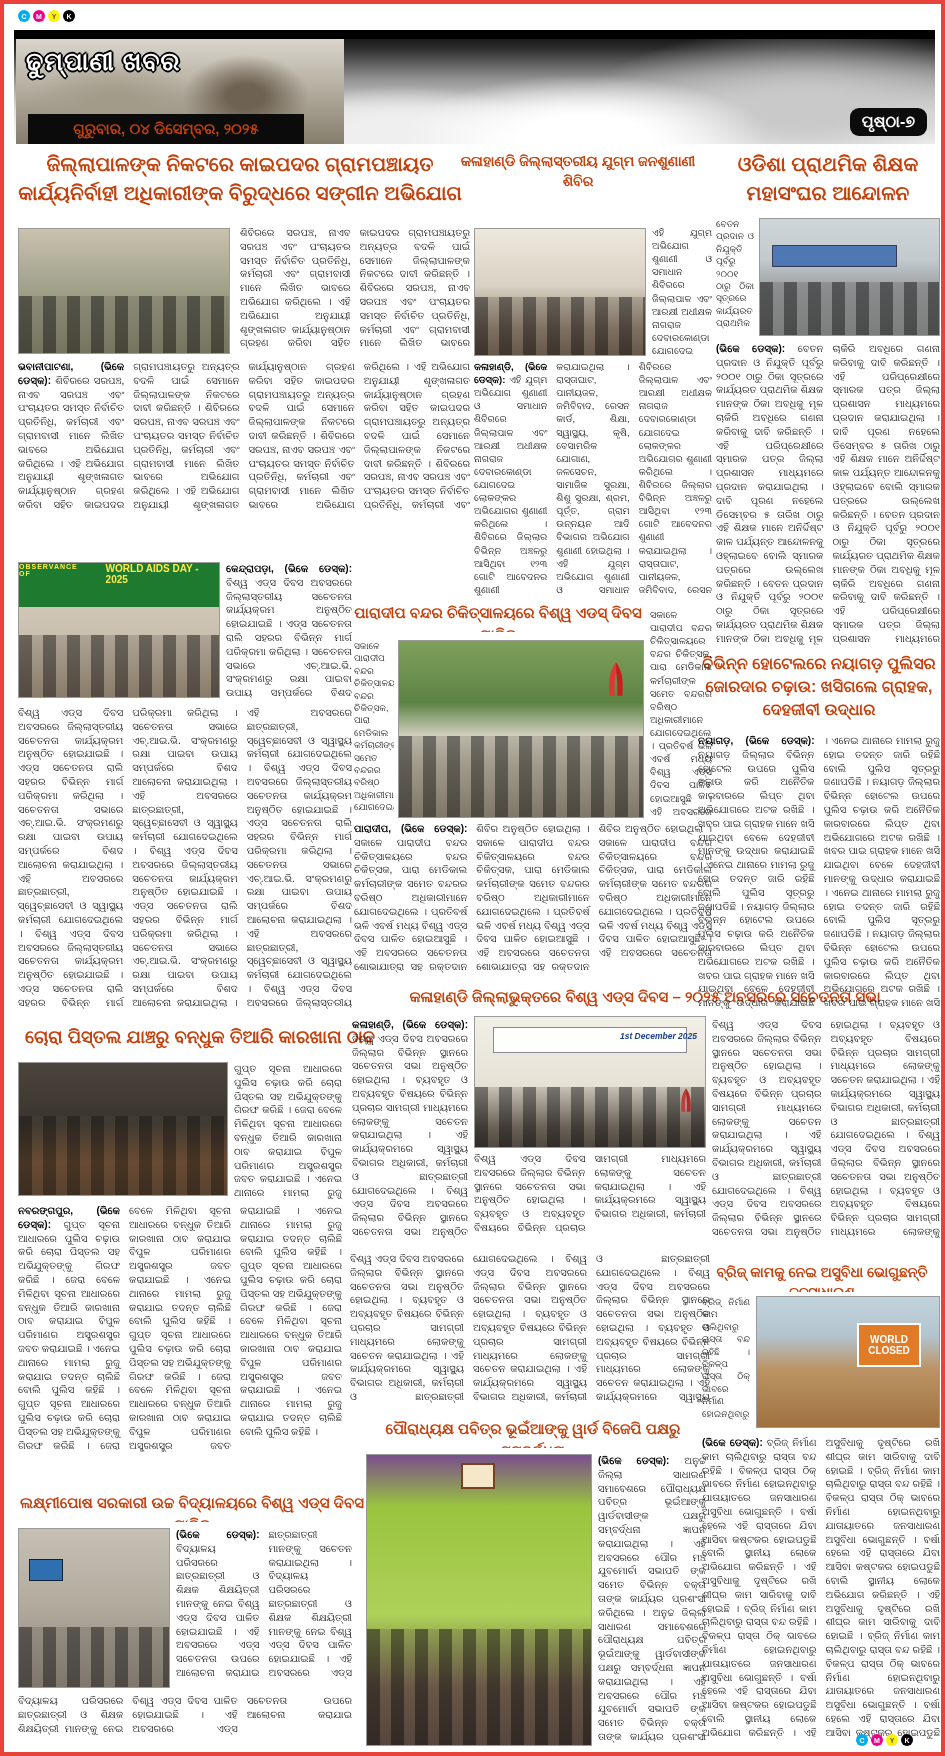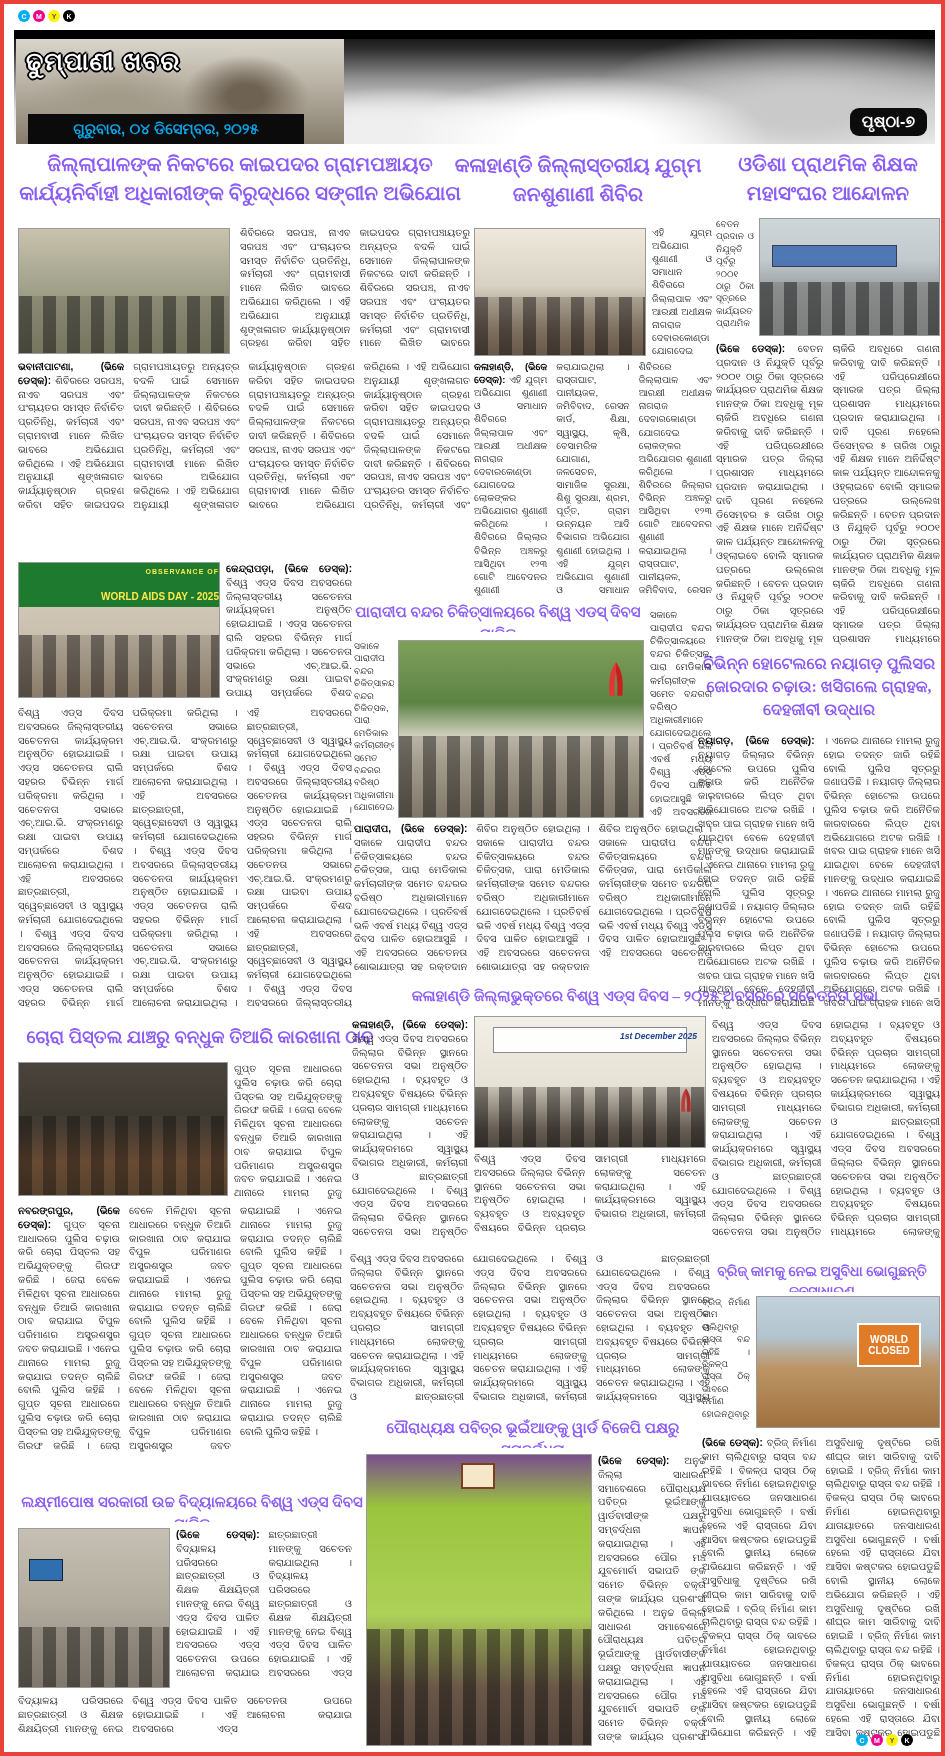--- a/index.html
+++ b/index.html
@@ -25,38 +25,38 @@
       radial-gradient(220px 80px at 42% 100%, #efefef 30%, rgba(240,240,240,0) 72%),
       linear-gradient(180deg,#0a0a0a 0%,#2c2c2c 16%,#8f8f8f 42%,#dedede 70%,#ffffff 100%);}
   .mast-topbar{position:absolute;left:0;top:0;width:100%;height:9px;background:#000;}
   .logo-block{position:absolute;left:2px;top:9px;width:328px;height:105px;
     background:
       radial-gradient(90px 60px at 70% 55%, #6e6252 20%, rgba(110,98,82,0) 70%),
       radial-gradient(120px 70px at 30% 70%, #a39b8a 25%, rgba(163,155,138,0) 75%),
       linear-gradient(180deg,#d9d5cc 0%,#b7b0a2 45%,#857c6c 100%);}
   .logo-title{position:absolute;left:10px;top:8px;font-size:25px;font-weight:900;color:#fff;
     text-shadow:-2px 0 #000,2px 0 #000,0 -2px #000,0 2px #000,-1px -1px #000,1px 1px #000,-1px 1px #000,1px -1px #000;letter-spacing:1px;}
-  .date-bar{position:absolute;left:12px;bottom:0;width:276px;height:30px;background:#0b0b0b;color:#0ea5e9;
+  .date-bar{position:absolute;left:12px;bottom:0;width:276px;height:30px;background:#0b0b0b;color:#c2410c;
     display:flex;align-items:center;justify-content:center;font-size:15px;font-weight:bold;}
   .page-title{position:absolute;left:455px;top:52px;font-size:46px;font-weight:900;color:#fff;
     -webkit-text-stroke:2.5px #000;text-shadow:0 0 2px #000,3px 3px 0 rgba(0,0,0,.55);letter-spacing:2px;}
   .page-badge{position:absolute;right:8px;bottom:8px;background:#0c0c0c;color:#fff;font-size:16px;font-weight:bold;
     padding:5px 12px;border-radius:9px;}
 
   
-  .hl{position:absolute;font-weight:800;color:#8b5cf6;text-align:center;line-height:1.45;overflow:hidden;font-family:Liberation Serif, serif;}
+  .hl{position:absolute;font-weight:800;color:#c2410c;text-align:center;line-height:1.45;overflow:hidden;}
   .txt{position:absolute;font-size:10px;line-height:1.38;text-align:justify;color:#222;overflow:hidden;column-gap:9px;}
   .byline{font-weight:bold;color:#000;}
   .photo{position:absolute;overflow:hidden;border:1px solid #9a9a9a;}
   .crowd{position:absolute;left:0;bottom:0;width:100%;height:46%;
     background:repeating-linear-gradient(90deg,rgba(25,22,20,.55) 0 13px,rgba(90,80,70,.25) 13px 24px);}
 
   
   #h1{left:14px;top:146px;width:444px;height:66px;font-size:20px;}
-  #h2{left:440px;top:147px;width:268px;height:64px;font-size:20px;}
+  #h2{left:440px;top:147px;width:268px;height:64px;font-size:14px;}
   #h3{left:712px;top:146px;width:224px;height:64px;font-size:20px;}
   #h4{left:14px;top:520px;width:336px;height:34px;font-size:19px;text-align:left;}
   #h5{left:348px;top:598px;width:292px;height:30px;font-size:15px;}
   #h6{left:692px;top:648px;width:246px;height:76px;font-size:16px;}
   #h7{left:346px;top:982px;width:590px;height:26px;font-size:15px;}
   #h8{left:14px;top:1020px;width:364px;height:32px;font-size:18px;}
   #h9{left:698px;top:1258px;width:240px;height:30px;font-size:14px;}
   #h10{left:358px;top:1414px;width:342px;height:30px;font-size:15px;}
   #h11{left:14px;top:1488px;width:348px;height:30px;font-size:15px;}
 
@@ -119,21 +119,21 @@
   #a10-side{left:594px;top:1450px;width:108px;height:292px;column-count:1;}
 
   
   #p10{left:14px;top:1524px;width:152px;height:160px;
       background:linear-gradient(180deg,#c6c0b4 0%,#b3ada0 45%,#8c857a 100%);}
   #a11-side{left:172px;top:1524px;width:176px;height:160px;column-count:2;}
   #a11-bottom{left:14px;top:1690px;width:334px;height:52px;column-count:3;}
 
   
   .p4-banner{position:absolute;left:0;top:0;width:100%;height:44px;background:#1d7a2e;color:#ffe94a;
-    display:flex;flex-direction:column;align-items:flex-end;justify-content:center;gap:16px;}
+    display:flex;flex-direction:row;align-items:flex-start;justify-content:center;gap:16px;}
   .p4-banner .l1{font-size:7px;font-weight:bold;letter-spacing:1px;}
   .p4-banner .l2{font-size:10px;font-weight:900;}
   .screen{position:absolute;left:10px;top:30px;width:34px;height:22px;background:#2f6fb0;border:1px solid #123;}
   .banner-strip{position:absolute;left:8%;top:10px;width:84%;height:26px;background:rgba(255,255,255,.92);border:1px solid #889;}
   .wm-date{position:absolute;right:8px;top:14px;font-size:8.5px;font-style:italic;color:#1b3f8f;font-weight:bold;}
   .road-sign{position:absolute;right:18px;top:26px;width:64px;height:44px;background:#e07b28;border:2px solid #fff;
     display:flex;flex-direction:column;align-items:center;justify-content:center;color:#fff;font-weight:900;font-size:10px;line-height:1.15;}
   .ribbon{position:absolute;width:26px;height:36px;}
   .march-banner{position:absolute;left:12px;top:26px;width:70%;height:22px;background:#3a6ab0;border:1px solid #224;opacity:.85;}
   .frame-pic{position:absolute;left:42%;top:8px;width:34px;height:26px;background:#f5e7c8;border:2px solid #7a4020;}

